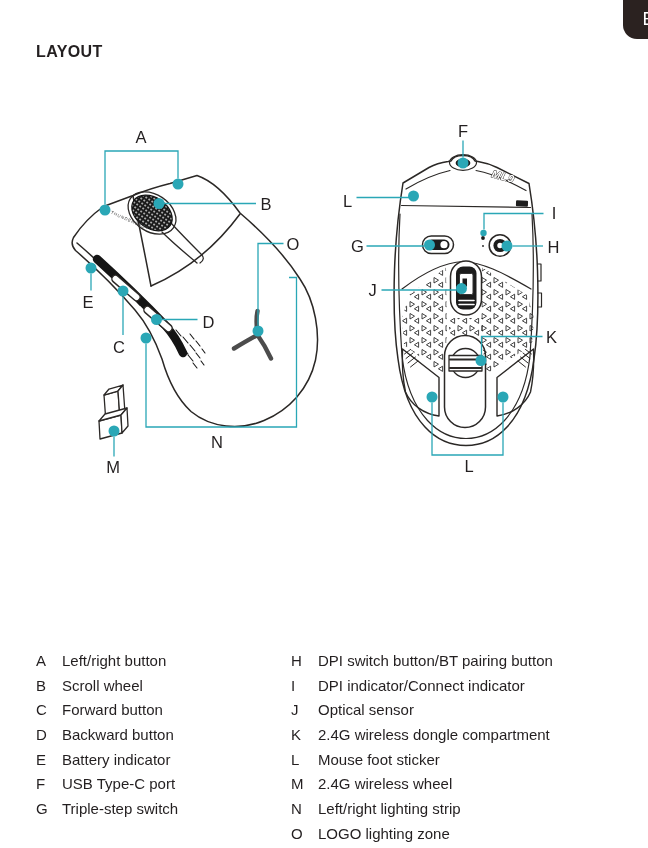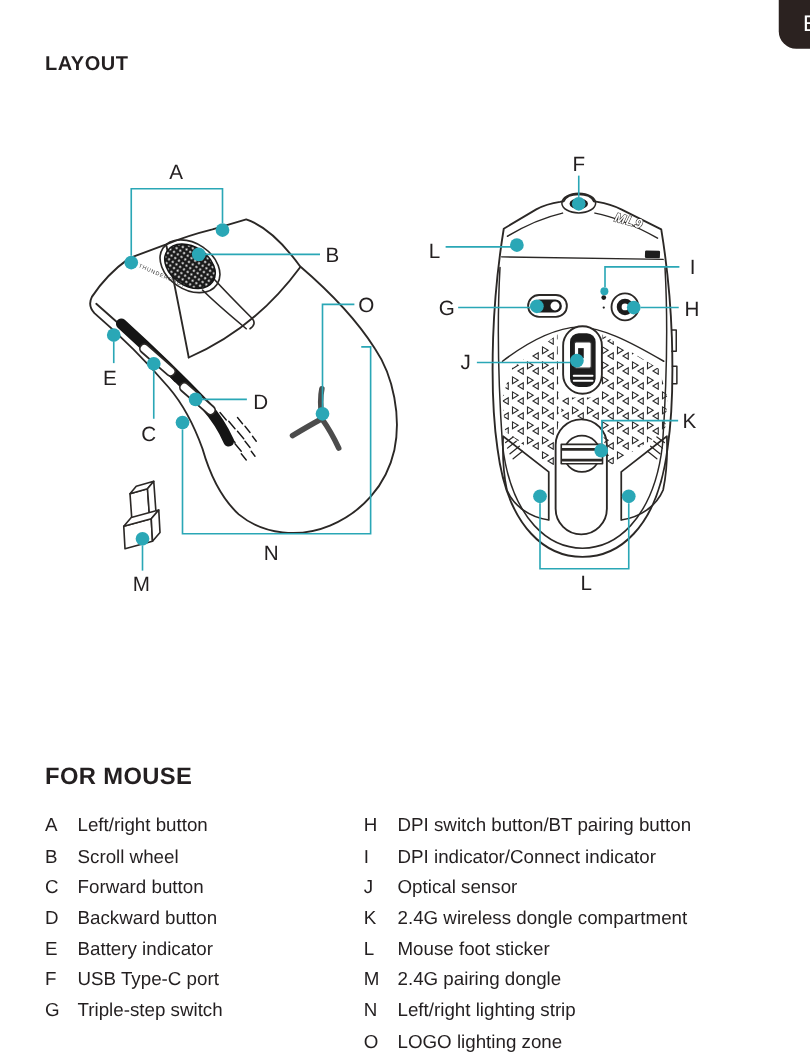--- a/index.html
+++ b/index.html
@@ -205,21 +205,20 @@
       <text x="347.5" y="206.5">L</text>
       <text x="554" y="219">I</text>
       <text x="357.5" y="252">G</text>
       <text x="553.5" y="252.5">H</text>
       <text x="372.5" y="295.5">J</text>
       <text x="551.5" y="342.5">K</text>
       <text x="469" y="472">L</text>
     </g>
   </svg>
 
-  <div class="for-mouse-title">FOR MOUSE</div>
 
   <div class="legend-col left" id="legend-left">
       <div class="legend-row">
         <span class="legend-key">A</span>
         <span class="legend-label">Left/right button</span>
       </div>
       <div class="legend-row">
         <span class="legend-key">B</span>
         <span class="legend-label">Scroll wheel</span>
       </div>
@@ -260,21 +259,21 @@
       <div class="legend-row">
         <span class="legend-key">K</span>
         <span class="legend-label">2.4G wireless dongle compartment</span>
       </div>
       <div class="legend-row">
         <span class="legend-key">L</span>
         <span class="legend-label">Mouse foot sticker</span>
       </div>
       <div class="legend-row">
         <span class="legend-key">M</span>
-        <span class="legend-label">2.4G pairing dongle</span>
+        <span class="legend-label">2.4G wireless wheel</span>
       </div>
       <div class="legend-row">
         <span class="legend-key">N</span>
         <span class="legend-label">Left/right lighting strip</span>
       </div>
       <div class="legend-row">
         <span class="legend-key">O</span>
         <span class="legend-label">LOGO lighting zone</span>
       </div>
     </div>

